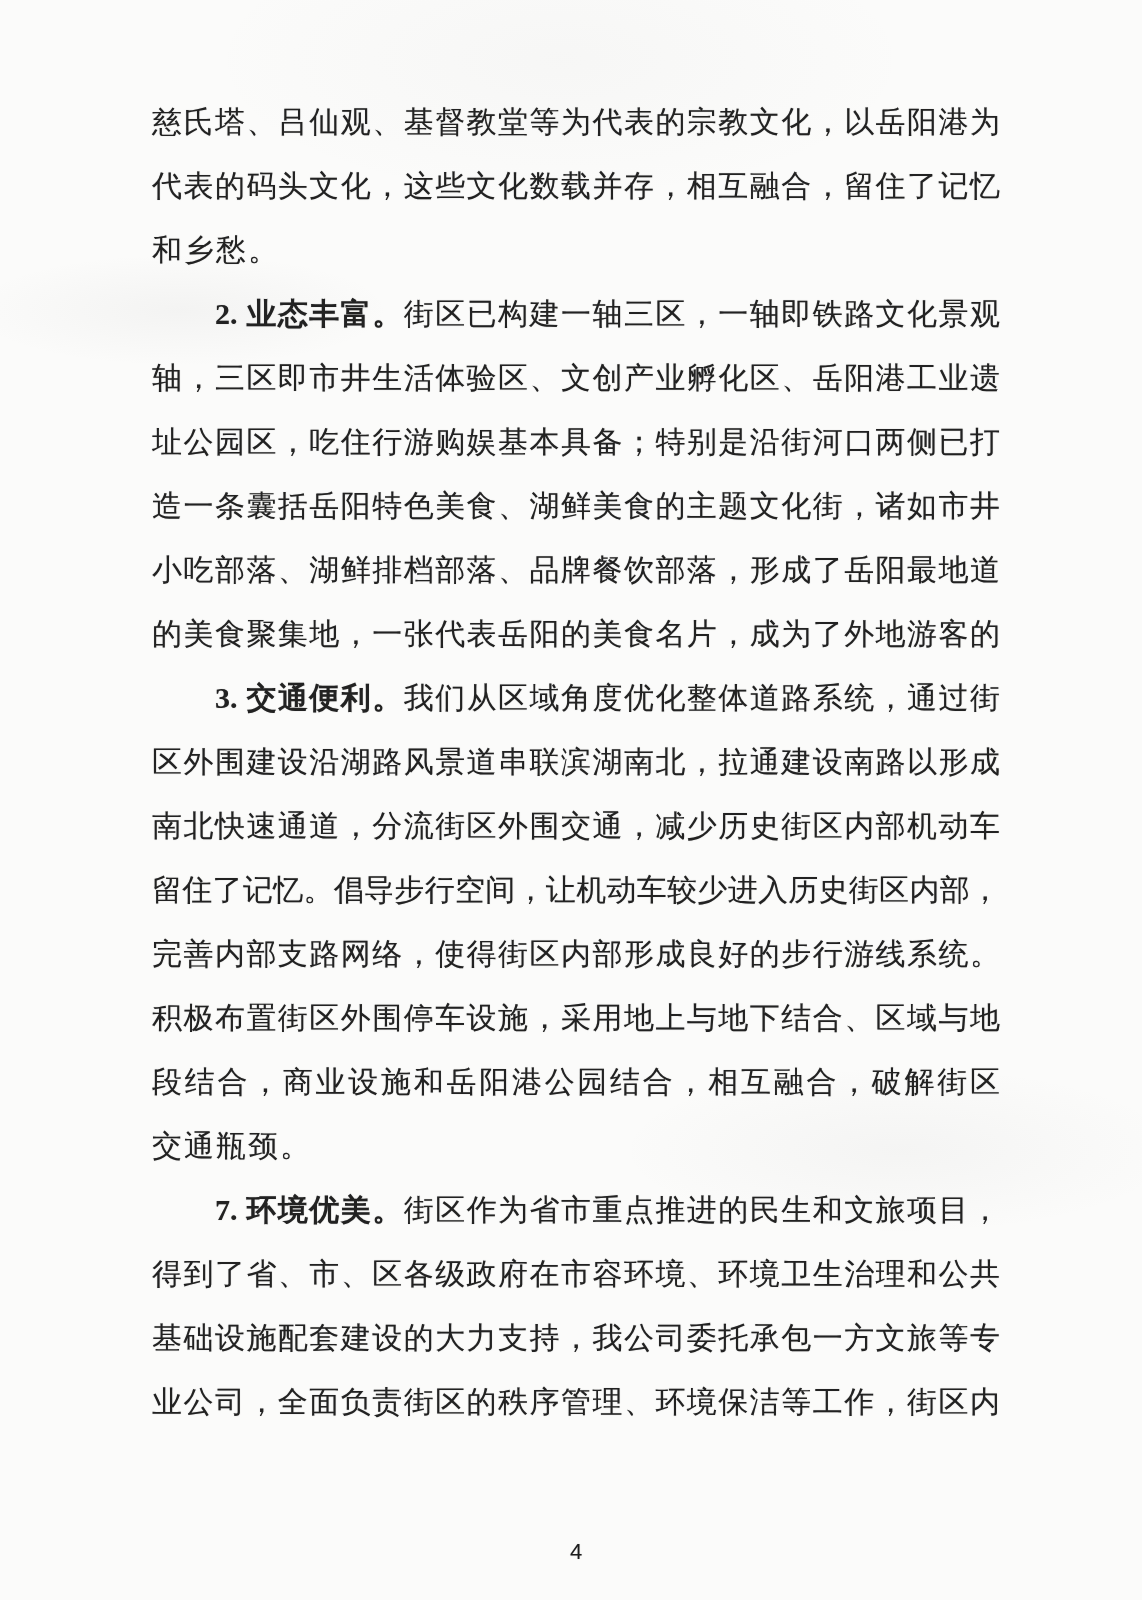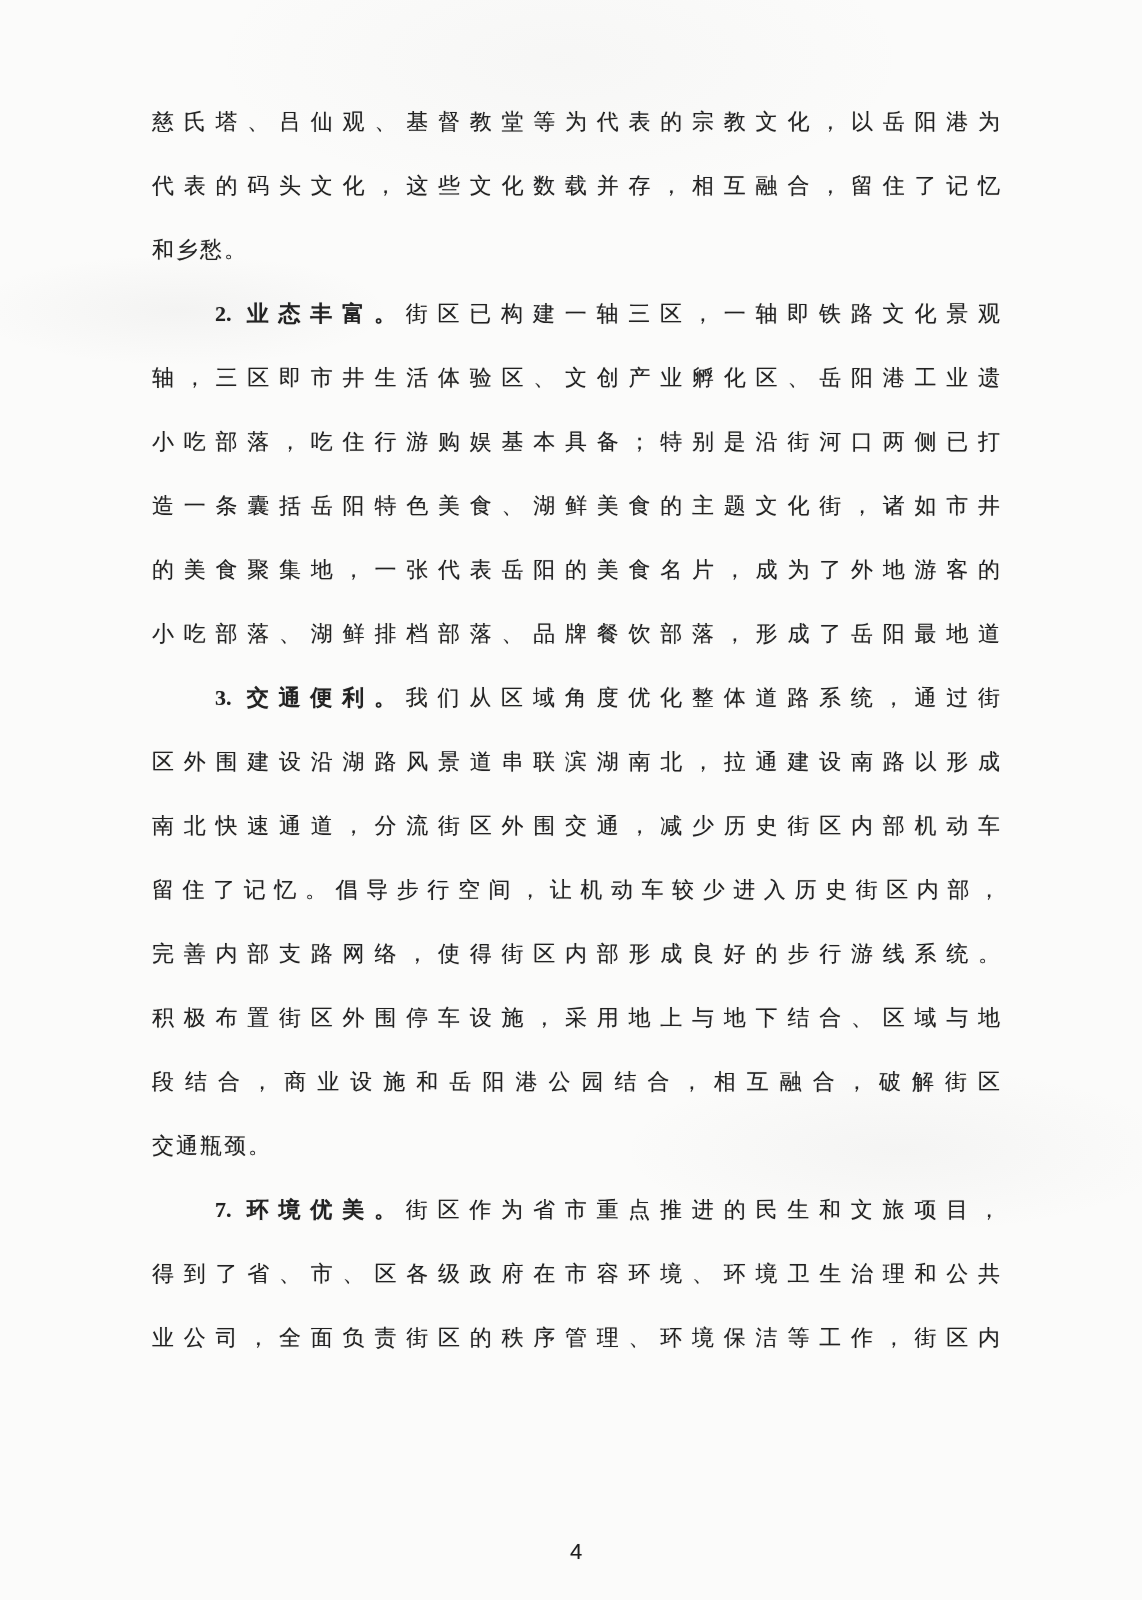--- a/index.html
+++ b/index.html
@@ -30,21 +30,21 @@
   }
   .doc-body {
     position: absolute;
     left: 152px;
     top: 90px;
     width: 848px;
   }
   .line {
     height: 64px;
     line-height: 64px;
-    font-size: 22px;
+    font-size: 30px;
     white-space: nowrap;
     text-align: justify;
     text-align-last: justify;
     text-justify: inter-character;
     text-shadow: 0 0 1px rgba(34,34,34,0.35);
   }
   .line.end {
     text-align: right;
     text-align-last: left;
     letter-spacing: 2px;
@@ -73,30 +73,31 @@
 </head>
 <body>
 
 <div class="page" style="background: rgb(251, 251, 250); color: rgb(34, 34, 34);">
   <div class="doc-body">
       <div class="line">慈氏塔、吕仙观、基督教堂等为代表的宗教文化，以岳阳港为</div>
       <div class="line">代表的码头文化，这些文化数载并存，相互融合，留住了记忆</div>
       <div class="line end">和乡愁。</div>
       <div class="line indent"><span class="lead">2. 业态丰富。</span>街区已构建一轴三区，一轴即铁路文化景观</div>
       <div class="line">轴，三区即市井生活体验区、文创产业孵化区、岳阳港工业遗</div>
-      <div class="line">小吃部落，吃住行游购娱基本具备；特别是沿街河口两侧已打</div>
+      <div class="line">址公园区，吃住行游购娱基本具备；特别是沿街河口两侧已打</div>
       <div class="line">造一条囊括岳阳特色美食、湖鲜美食的主题文化街，诸如市井</div>
+      <div class="line">小吃部落、湖鲜排档部落、品牌餐饮部落，形成了岳阳最地道</div>
       <div class="line">的美食聚集地，一张代表岳阳的美食名片，成为了外地游客的</div>
-      <div class="line">小吃部落、湖鲜排档部落、品牌餐饮部落，形成了岳阳最地道</div>
       <div class="line indent"><span class="lead">3. 交通便利。</span>我们从区域角度优化整体道路系统，通过街</div>
       <div class="line">区外围建设沿湖路风景道串联滨湖南北，拉通建设南路以形成</div>
       <div class="line">南北快速通道，分流街区外围交通，减少历史街区内部机动车</div>
       <div class="line">留住了记忆。倡导步行空间，让机动车较少进入历史街区内部，</div>
       <div class="line">完善内部支路网络，使得街区内部形成良好的步行游线系统。</div>
       <div class="line">积极布置街区外围停车设施，采用地上与地下结合、区域与地</div>
       <div class="line">段结合，商业设施和岳阳港公园结合，相互融合，破解街区</div>
       <div class="line end">交通瓶颈。</div>
       <div class="line indent"><span class="lead">7. 环境优美。</span>街区作为省市重点推进的民生和文旅项目，</div>
       <div class="line">得到了省、市、区各级政府在市容环境、环境卫生治理和公共</div>
+      <div class="line">基础设施配套建设的大力支持，我公司委托承包一方文旅等专</div>
       <div class="line">业公司，全面负责街区的秩序管理、环境保洁等工作，街区内</div>
     </div>
   <div class="page-number">4</div>
 </div>
 
 </body></html>

